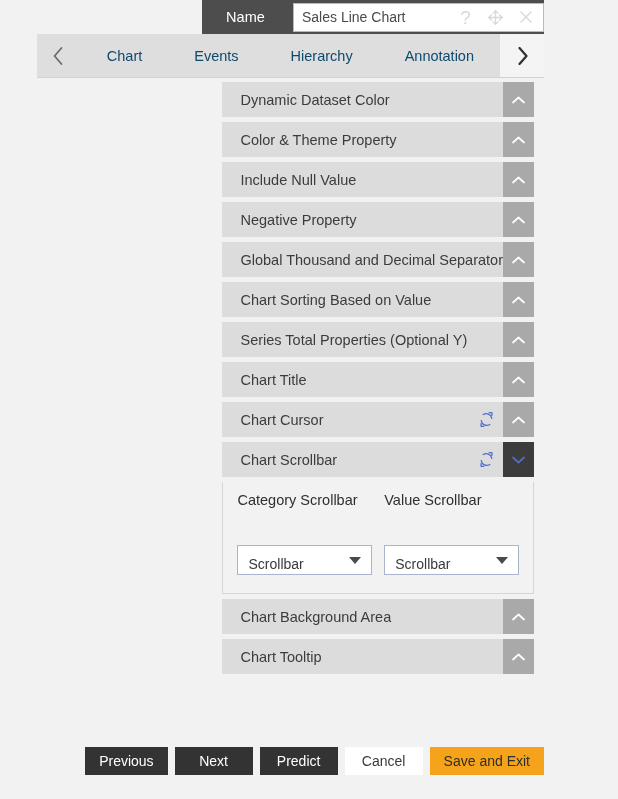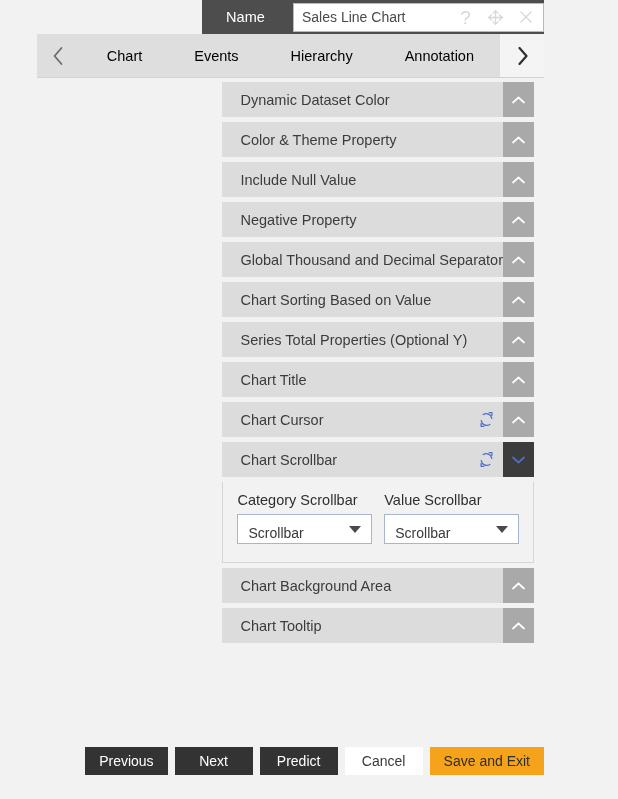--- a/index.html
+++ b/index.html
@@ -101,21 +101,21 @@
     align-items: stretch;
     flex: 0 1 auto;
     overflow: hidden;
   }
   .tab {
     display: flex;
     align-items: center;
     justify-content: center;
     padding: 0 26px;
     font-size: 14.5px;
-    color: #000000;
+    color: #0c4a6e;
     background: #dedede;
     cursor: pointer;
     white-space: nowrap;
   }
   .tab.active {
     background: #f6f6f6;
     color: #2b2b2b;
   }
 
   
@@ -204,20 +204,21 @@
     border-top: none;
     margin-bottom: 5px;
     padding: 10px 14px 18px 14px;
     display: flex;
     gap: 12px;
   }
   .field {
     flex: 1 1 0;
     display: flex;
     flex-direction: column;
+    gap: 31px;
   }
   .field-label {
     font-size: 14.5px;
     color: #2f2f2f;
     margin-bottom: 6px;
   }
   .select {
     height: 30px;
     background: #ffffff;
     border: 1px solid #aab4cc;

